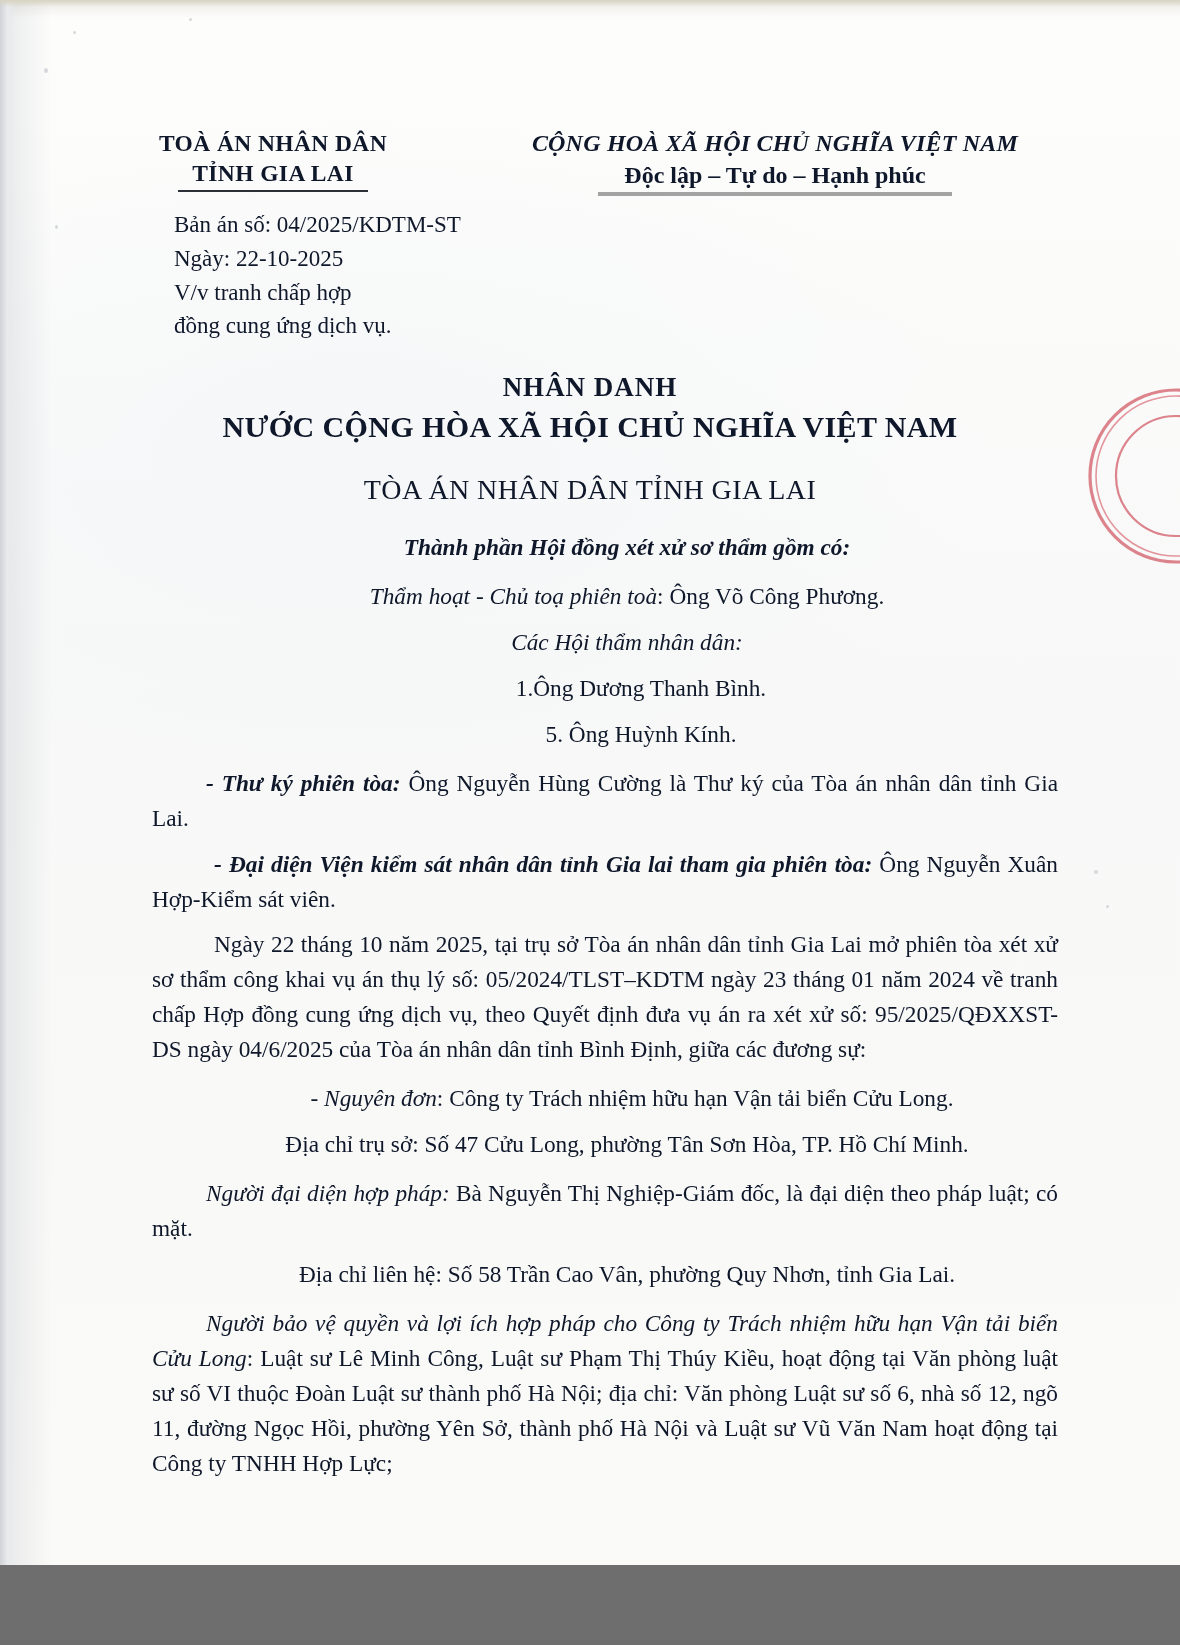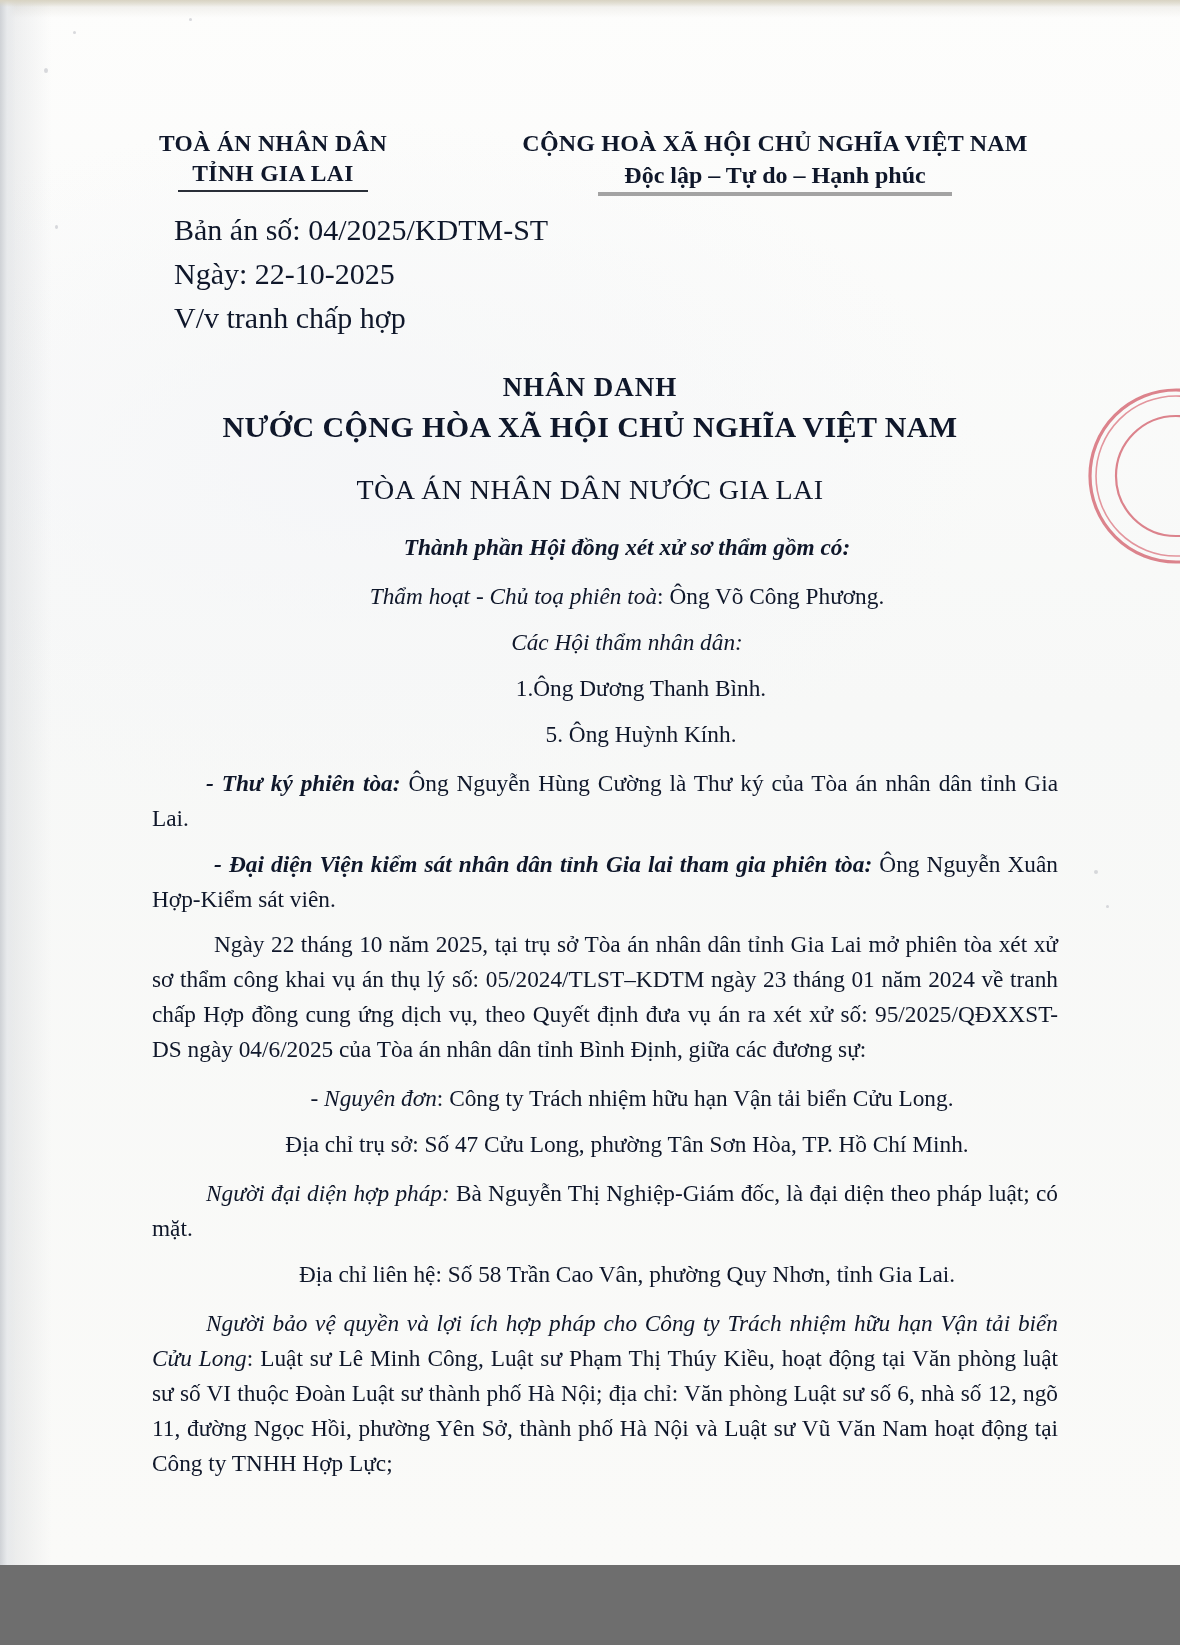--- a/index.html
+++ b/index.html
@@ -81,36 +81,37 @@
   .org-line2 {
     display: inline-block;
     border-bottom: 2px solid #2a2f38;
     padding: 0 14px 2px 14px;
   }
   .nation-line1 {
     font-weight: bold;
     font-size: 24px;
     letter-spacing: .2px;
     line-height: 1.3;
+    font-style: italic;
   }
   .nation-line2 {
     display: inline-block;
     font-weight: bold;
     font-size: 24px;
     margin-top: 3px;
     border-bottom: 4px solid #a3a3a3;
     padding: 0 26px 3px 26px;
   }
 
   
   .case-meta {
     position: absolute;
     left: 174px;
     top: 208px;
-    font-size: 30px;
+    font-size: 23px;
     line-height: 1.47;
     font-family: Liberation Serif, serif;
   }
 
   
   .title-block {
     position: absolute;
     left: 0; right: 0;
     top: 372px;
     text-align: center;
@@ -192,26 +193,27 @@
       <div class="hdr-right">
         <div class="nation-line1">CỘNG HOÀ XÃ HỘI CHỦ NGHĨA VIỆT NAM</div>
         <div class="nation-line2">Độc lập – Tự do – Hạnh phúc</div>
       </div>
     </div>
 
     <div class="case-meta">
       <div>Bản án số: 04/2025/KDTM-ST</div>
       <div>Ngày: 22-10-2025</div>
       <div>V/v tranh chấp hợp</div>
+      <div>đồng cung ứng dịch vụ.</div>
     </div>
 
     <div class="title-block">
       <div class="t-nhan-danh">NHÂN DANH</div>
       <div class="t-nuoc">NƯỚC CỘNG HÒA XÃ HỘI CHỦ NGHĨA VIỆT NAM</div>
-      <div class="t-toaan">TÒA ÁN NHÂN DÂN NƯỚC GIA LAI</div>
+      <div class="t-toaan">TÒA ÁN NHÂN DÂN TỈNH GIA LAI</div>
     </div>
 
     <div class="body-block">
 
       <p class="p nojust indent-xs gap-sm">
         <span class="bi">Thành phần Hội đồng xét xử sơ thẩm gồm có:</span>
       </p>
 
       <p class="p nojust indent-xs">
         <span class="it">Thẩm hoạt - Chủ toạ phiên toà</span><span>: Ông Võ Công Phương.</span>

